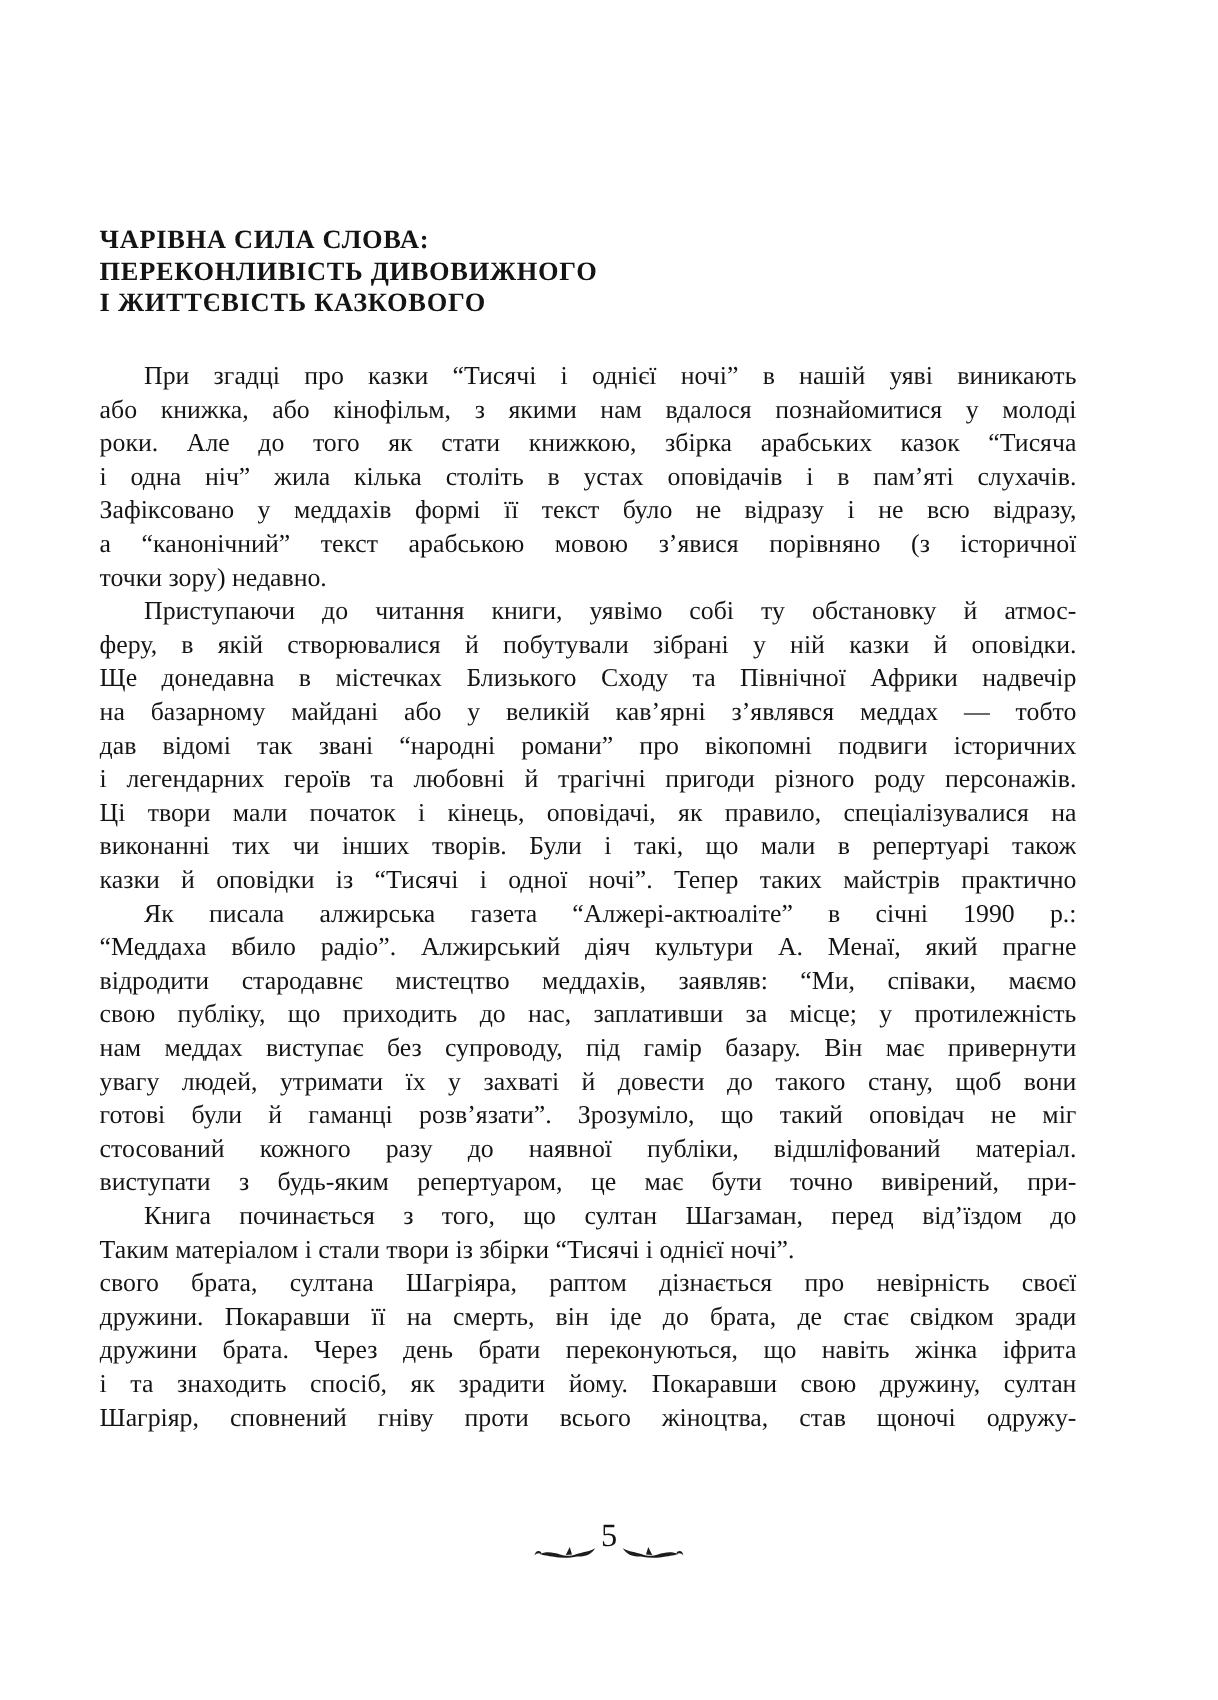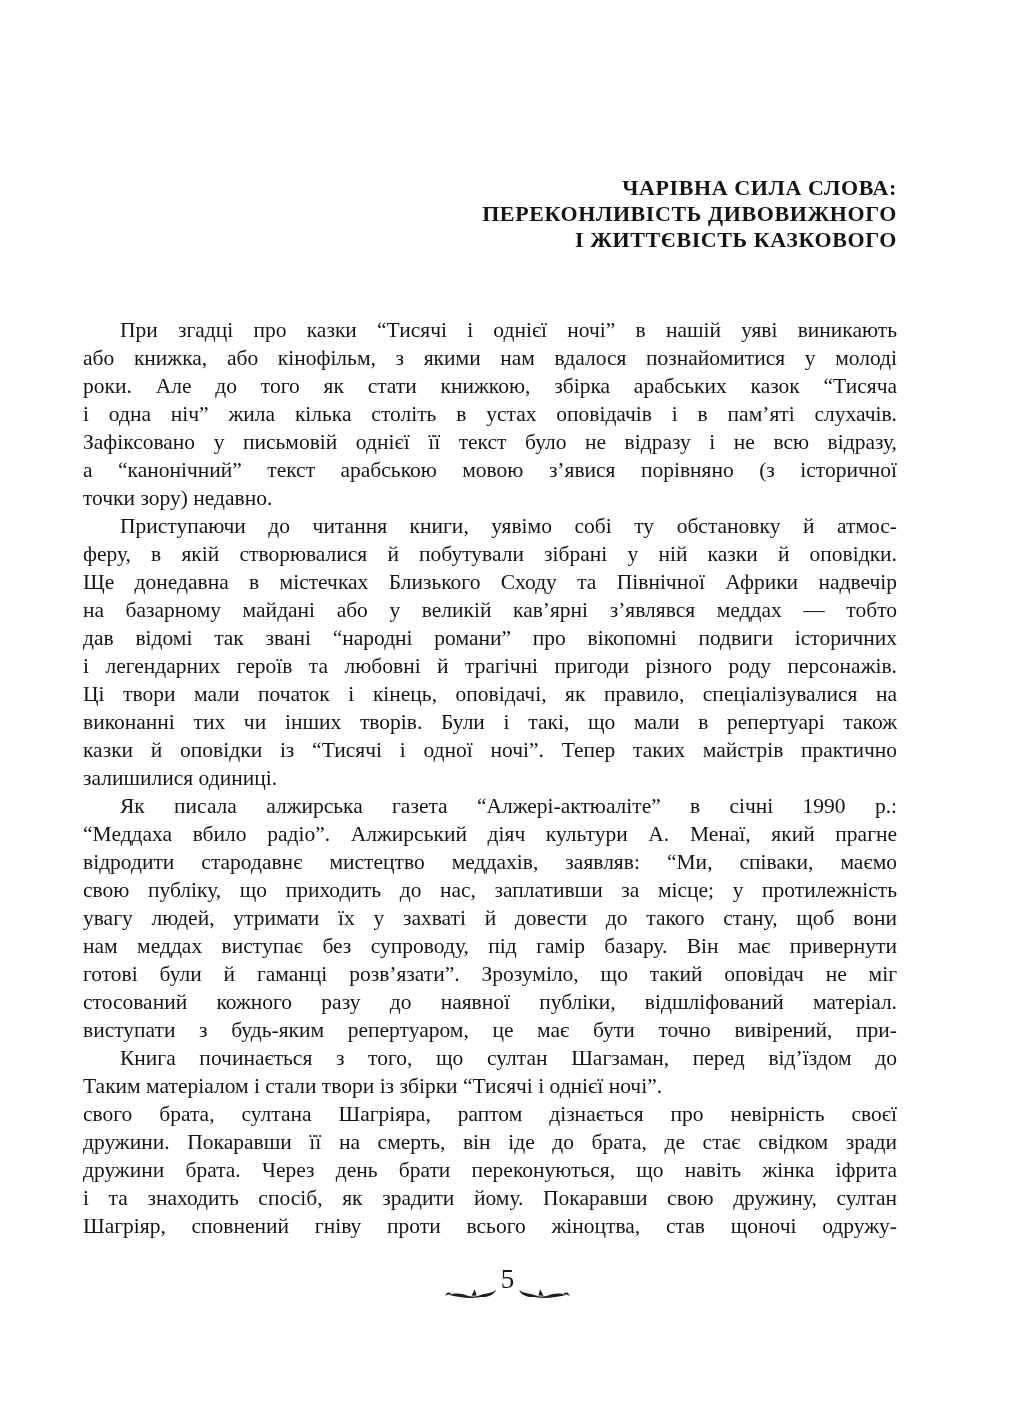--- a/index.html
+++ b/index.html
@@ -11,37 +11,36 @@
     position: relative;
     width: 1015px;
     height: 1417px;
     background: #ffffff;
     color: #141414;
     font-family: "Liberation Serif", "DejaVu Serif", serif;
     overflow: hidden;
   }
   .title {
     position: absolute;
-    top: 175px;
+    top: 187px;
     left: 83px;
     width: 814px;
-    text-align: right;
+    text-align: left;
     font-weight: bold;
     font-size: 22px;
     line-height: 26px;
     letter-spacing: 0.6px;
   }
   .title-line { white-space: nowrap; }
   .body-text {
     position: absolute;
     top: 299px;
     left: 83px;
     width: 814px;
     font-size: 21.5px;
-    margin-top: 17px;
   }
   .line {
     height: 28px;
     line-height: 28px;
     overflow: hidden;
     text-align: justify;
     text-align-last: justify;
     text-justify: inter-word;
   }
   .line.first { text-indent: 37px; }
@@ -77,39 +76,38 @@
     <div class="title-line">ЧАРІВНА СИЛА СЛОВА:</div>
     <div class="title-line">ПЕРЕКОНЛИВІСТЬ ДИВОВИЖНОГО</div>
     <div class="title-line">І ЖИТТЄВІСТЬ КАЗКОВОГО</div>
   </div>
 
   <div class="body-text" id="body-text">
       <div class="line first">При згадці про казки “Тисячі і однієї ночі” в нашій уяві виникають</div>
       <div class="line">або книжка, або кінофільм, з якими нам вдалося познайомитися у молоді</div>
       <div class="line">роки. Але до того як стати книжкою, збірка арабських казок “Тисяча</div>
       <div class="line">і одна ніч” жила кілька століть в устах оповідачів і в пам’яті слухачів.</div>
-      <div class="line">Зафіксовано у письмовій однієї її текст було не відразу і не всю відразу,</div>
+      <div class="line">Зафіксовано у меддахів формі її текст було не відразу і не всю відразу,</div>
       <div class="line">а “канонічний” текст арабською мовою з’явися порівняно (з історичної</div>
       <div class="line last">точки зору) недавно.</div>
       <div class="line first">Приступаючи до читання книги, уявімо собі ту обстановку й атмос-</div>
       <div class="line">феру, в якій створювалися й побутували зібрані у ній казки й оповідки.</div>
       <div class="line">Ще донедавна в містечках Близького Сходу та Північної Африки надвечір</div>
       <div class="line">на базарному майдані або у великій кав’ярні з’являвся меддах — тобто</div>
       <div class="line">дав відомі так звані “народні романи” про вікопомні подвиги історичних</div>
       <div class="line">і легендарних героїв та любовні й трагічні пригоди різного роду персонажів.</div>
       <div class="line">Ці твори мали початок і кінець, оповідачі, як правило, спеціалізувалися на</div>
       <div class="line">виконанні тих чи інших творів. Були і такі, що мали в репертуарі також</div>
       <div class="line">казки й оповідки із “Тисячі і одної ночі”. Тепер таких майстрів практично</div>
-      <div class="line last">залишилися одиниці.</div>
       <div class="line first">Як писала алжирська газета “Алжері-актюаліте” в січні 1990 р.:</div>
       <div class="line">“Меддаха вбило радіо”. Алжирський діяч культури А. Менаї, який прагне</div>
       <div class="line">відродити стародавнє мистецтво меддахів, заявляв: “Ми, співаки, маємо</div>
       <div class="line">свою публіку, що приходить до нас, заплативши за місце; у протилежність</div>
+      <div class="line">нам меддах виступає без супроводу, під гамір базару. Він має привернути</div>
       <div class="line">увагу людей, утримати їх у захваті й довести до такого стану, щоб вони</div>
-      <div class="line">нам меддах виступає без супроводу, під гамір базару. Він має привернути</div>
       <div class="line">готові були й гаманці розв’язати”. Зрозуміло, що такий оповідач не міг</div>
       <div class="line">стосований кожного разу до наявної публіки, відшліфований матеріал.</div>
       <div class="line">виступати з будь-яким репертуаром, це має бути точно вивірений, при-</div>
       <div class="line first">Книга починається з того, що султан Шагзаман, перед від’їздом до</div>
       <div class="line last">Таким матеріалом і стали твори із збірки “Тисячі і однієї ночі”.</div>
       <div class="line">свого брата, султана Шагріяра, раптом дізнається про невірність своєї</div>
       <div class="line">дружини. Покаравши її на смерть, він іде до брата, де стає свідком зради</div>
       <div class="line">дружини брата. Через день брати переконуються, що навіть жінка іфрита</div>
       <div class="line">і та знаходить спосіб, як зрадити йому. Покаравши свою дружину, султан</div>
       <div class="line">Шагріяр, сповнений гніву проти всього жіноцтва, став щоночі одружу-</div>

